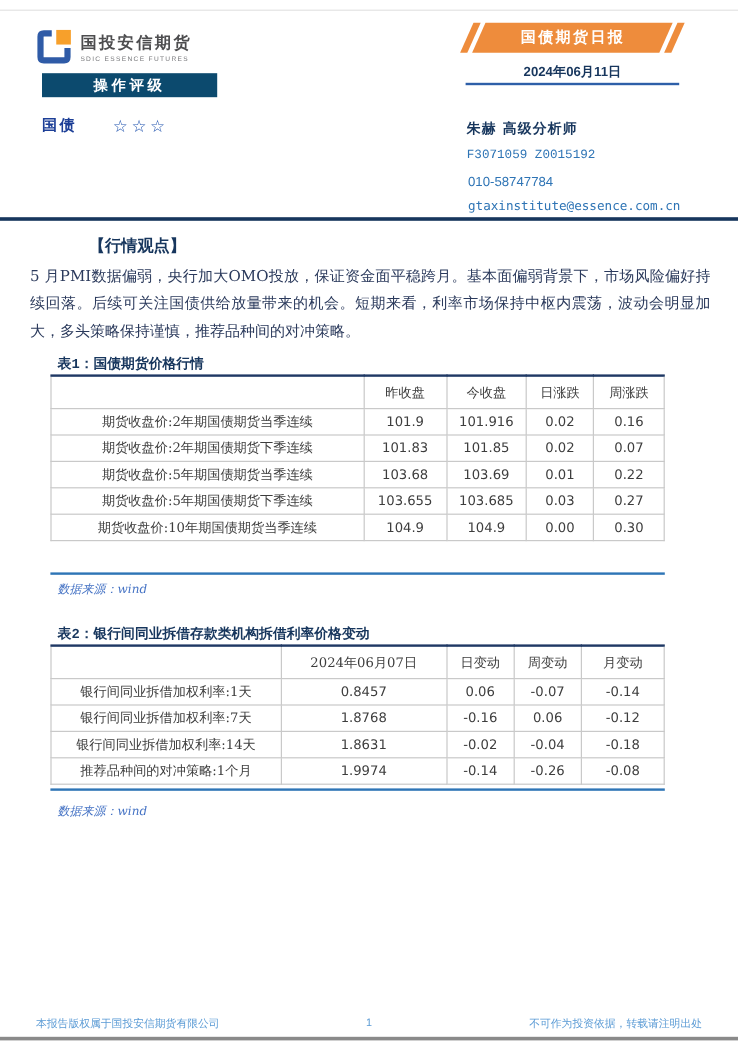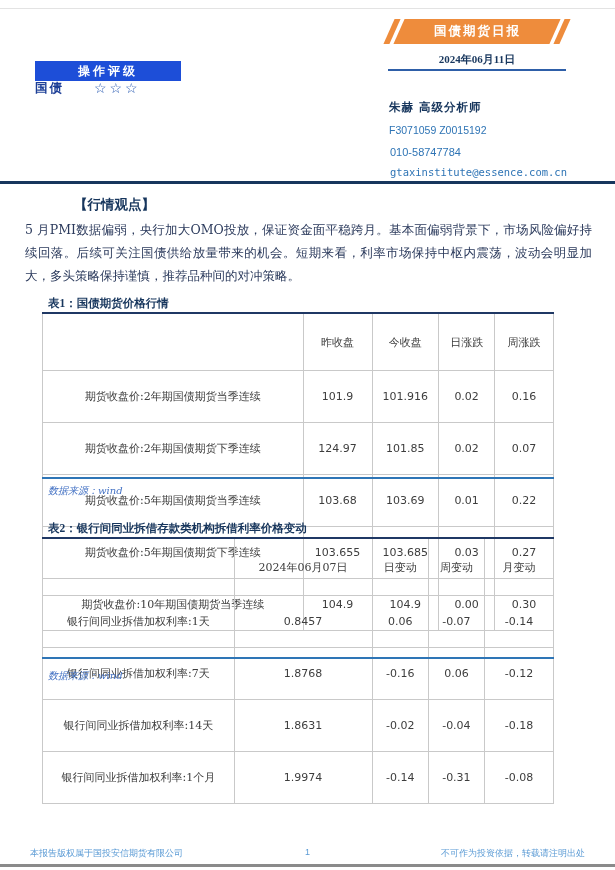--- a/index.html
+++ b/index.html
@@ -15,72 +15,72 @@
   
   .logo { position:absolute; left:30px; top:24px; display:flex; align-items:flex-start; }
   .logo-mark { width:30px; height:30px; }
   .logo-text { margin-left:7px; padding-top:3px; }
   .logo-name { font-size:13.5px; font-weight:bold; color:#4d4d4f; letter-spacing:2px;
                font-family:"DejaVu Serif","Liberation Serif",serif; }
   .logo-sub  { font-size:5.5px; color:#77787b; letter-spacing:1.1px; margin-top:2px; }
 
   
   .rating-box { position:absolute; left:35px; top:61px; width:146px; height:20px;
-    background:#1d4ed8; color:#ffffff; font-size:12px; font-weight:bold;
+    background:#0c4a6e; color:#ffffff; font-size:12px; font-weight:bold;
     display:flex; align-items:center; justify-content:center; letter-spacing:3px;
     font-family:"DejaVu Serif","Liberation Serif",serif; }
-  .instrument-row { position:absolute; left:35px; top:80px; width:180px;
-    display:flex; align-items:flex-start; }
+  .instrument-row { position:absolute; left:35px; top:96px; width:180px;
+    display:flex; align-items:center; }
   .instrument { color:#1d3f97; font-size:12.5px; font-weight:bold; letter-spacing:2px;
     font-family:"DejaVu Serif","Liberation Serif",serif; }
   .stars { color:#2456b0; font-size:14px; margin-left:30px; letter-spacing:3px; }
 
   
   .banner { position:absolute; left:389px; top:19px; width:176px; height:25px; display:flex; }
   .banner .seg { background:#ee8c3c; transform:skewX(-24deg); height:100%; }
   .banner .sliver-l { width:6px; margin-right:4px; }
   .banner .main { flex:1; display:flex; align-items:center; justify-content:center; }
   .banner .main .lbl { transform:skewX(24deg); color:#ffffff; font-size:12.5px; font-weight:bold;
      letter-spacing:2px; font-family:"DejaVu Serif","Liberation Serif",serif; }
   .banner .sliver-r { width:6px; margin-left:4px; }
 
   .report-date { position:absolute; left:389px; top:52px; width:176px; text-align:center;
     color:#17365d; font-size:11px; font-weight:bold;
-    font-family:Liberation Serif, serif; }
+    font-family:Liberation Sans, sans-serif; }
   .date-underline { position:absolute; left:388px; top:69px; width:178px; height:1.5px; background:#2e5fa8; }
 
   .analyst { position:absolute; left:389px; top:100px; color:#17365d; font-size:11.5px; font-weight:bold;
     letter-spacing:1px; font-family:"DejaVu Serif","Liberation Serif",serif; }
   .creds  { position:absolute; left:389px; top:124px; color:#2e74b5; font-size:10.5px;
-    font-family:Liberation Sans, sans-serif; }
+    font-family:Liberation Mono, monospace; }
   .phone  { position:absolute; left:390px; top:146px; color:#2e74b5; font-size:11px;
     font-family:Liberation Sans, sans-serif; }
   .email  { position:absolute; left:390px; top:166px; color:#2e74b5; font-size:10.5px;
     font-family:"DejaVu Sans Mono","Liberation Mono",monospace; text-decoration:none; }
 
   .header-divider { position:absolute; left:0; top:181px; width:615px; height:3px; background:#17365d; }
 
   
   .view-heading { position:absolute; left:42px; top:196px; color:#17365d; font-size:13.5px; font-weight:bold;
     font-family:"DejaVu Serif","Liberation Serif",serif;margin-left:32px; }
   .view-body { position:absolute; left:25px; top:218px; width:567px;
     color:#2b3a5c; font-size:12.5px; line-height:23px; text-align:justify;
     font-family:"DejaVu Serif","Liberation Serif",serif; }
 
   
   .tbl-title { position:absolute; color:#17365d; font-size:11.5px; font-weight:bold;
-    font-family:Liberation Serif, serif; }
+    font-family:Liberation Mono, monospace; }
   .t1-title { left:48px; top:296px; }
   .t2-title { left:48px; top:521px; }
 
   table.rpt { position:absolute; left:42px; width:512px; border-collapse:collapse;
     font-size:11px; color:#3d3d3d; table-layout:fixed; }
   table.t1 { top:312px; }
   table.t2 { top:537px;border-radius:30px; }
-  table.rpt th, table.rpt td { border:1px solid #c9c9c9; text-align:center; padding:15px 3px;
+  table.rpt th, table.rpt td { border:1px solid #c9c9c9; text-align:center; padding:0 3px;
     font-weight:normal; overflow:hidden; white-space:nowrap;margin-left:20px; }
   table.rpt th { height:26px; font-family:"DejaVu Serif","Liberation Serif",serif; }
   table.rpt td { height:21px; font-family:"DejaVu Sans","Liberation Sans",sans-serif; }
   table.rpt td:first-child { font-family:"DejaVu Serif","Liberation Serif",serif; }
   table.rpt { border-top:2.5px solid #1f3864; border-bottom:1px solid #8f8f8f; }
 
   .src-line { position:absolute; left:42px; width:512px; height:2px; background:#2e75b6; }
   .src1-line { top:477px; } .src2-line { top:657px; }
   .src-text { position:absolute; left:48px; color:#4472c4; font-size:10px; font-style:italic;
     font-family:"DejaVu Serif","Liberation Serif",serif; }
@@ -94,20 +94,30 @@
     font-family:"DejaVu Serif","Liberation Serif",serif; }
   .bottom-bar { position:absolute; left:0; top:864px; width:615px; height:2.5px; background:#8a8a8a; }
 </style>
 </head>
 <body>
 
 <div class="page">
 
   <div class="top-edge"></div>
 
+  <div class="logo">
+    <svg class="logo-mark" viewBox="0 0 32 32">
+      <path d="M14 4 H7 Q4 4 4 7 V25 Q4 28 7 28 H25 Q28 28 28 25 V17" fill="none" stroke="#2f5ba7" stroke-width="5.5"></path>
+      <rect x="18" y="1" width="13" height="13" fill="#f7a02b"></rect>
+    </svg>
+    <div class="logo-text">
+      <div class="logo-name">国投安信期货</div>
+      <div class="logo-sub">SDIC ESSENCE FUTURES</div>
+    </div>
+  </div>
 
   <div class="rating-box">操作评级</div>
   <div class="instrument-row">
     <span class="instrument">国债</span>
     <span class="stars">☆☆☆</span>
   </div>
 
   <div class="banner">
     <span class="seg sliver-l"></span>
     <span class="seg main">
@@ -148,21 +158,21 @@
     <tbody>
         <tr>
           <td>期货收盘价:2年期国债期货当季连续</td>
           <td>101.9</td>
           <td>101.916</td>
           <td>0.02</td>
           <td>0.16</td>
         </tr>
         <tr>
           <td>期货收盘价:2年期国债期货下季连续</td>
-          <td>124.97</td>
+          <td>101.83</td>
           <td>101.85</td>
           <td>0.02</td>
           <td>0.07</td>
         </tr>
         <tr>
           <td>期货收盘价:5年期国债期货当季连续</td>
           <td>103.68</td>
           <td>103.69</td>
           <td>0.01</td>
           <td>0.22</td>
@@ -220,24 +230,24 @@
           <td>-0.12</td>
         </tr>
         <tr>
           <td>银行间同业拆借加权利率:14天</td>
           <td>1.8631</td>
           <td>-0.02</td>
           <td>-0.04</td>
           <td>-0.18</td>
         </tr>
         <tr>
-          <td>银行间同业拆借加权利率:1个月</td>
+          <td>推荐品种间的对冲策略:1个月</td>
           <td>1.9974</td>
           <td>-0.14</td>
-          <td>-0.31</td>
+          <td>-0.26</td>
           <td>-0.08</td>
         </tr>
       </tbody>
   </table>
   <div class="src-line src2-line"></div>
   <div class="src-text src2-text">数据来源：wind</div>
 
   <div class="footer-left">本报告版权属于国投安信期货有限公司</div>
   <div class="footer-page">1</div>
   <div class="footer-right">不可作为投资依据，转载请注明出处</div>

